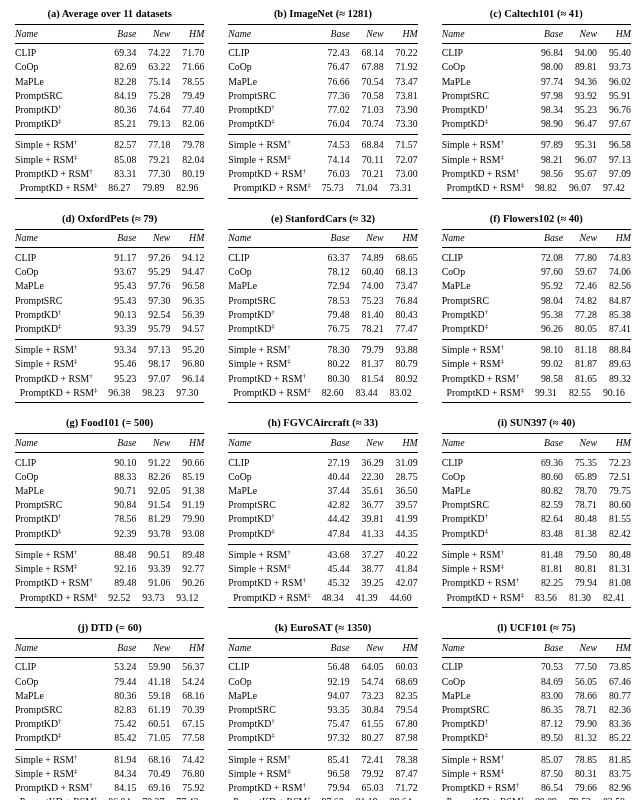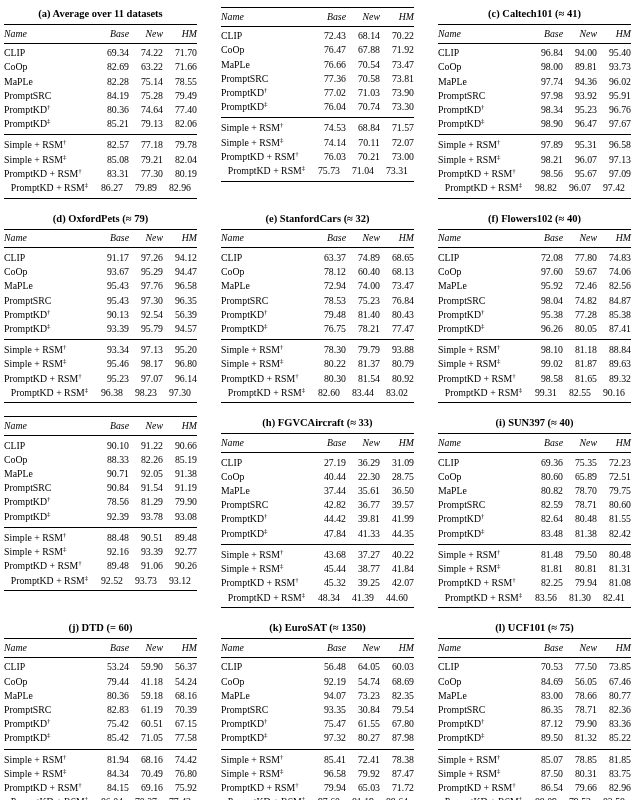--- a/index.html
+++ b/index.html
@@ -3,21 +3,21 @@
 <meta charset="utf-8">
 <style>
   * { box-sizing: border-box; margin: 0; padding: 0; }
   html, body { background: #ffffff; }
   body {
     width: 640px; height: 800px;
     font-family: "Liberation Serif", "DejaVu Serif", serif;
     color: #000000;
     overflow: hidden;
   }
-  .page { width: 640px; height: 800px; padding: 7px 9px 4px 4px; }
+  .page { width: 640px; height: 800px; padding: 7px 9px 4px 15px; }
   .grid {
     display: grid;
     grid-template-columns: repeat(3, 1fr);
     column-gap: 24px;
     row-gap: 13px;
   }
   .subtable { width: 100%; }
   .table-title {
     text-align: center;
     font-weight: 700;
@@ -128,20 +128,21 @@
               <td class="name"><span>PromptKD + RSM</span><sup>‡</sup></td>
               <td class="num">86.27</td>
               <td class="num">79.89</td>
               <td class="num">82.96</td>
             </tr>
           </tbody>
     </table>
   </div>
 
   <div class="subtable">
+    <div class="table-title"><span>(b)</span> <span>ImageNet (≈ 1281)</span></div>
     <table>
       <thead>
         <tr>
               <th class="name">Name</th>
               <th class="num">Base</th>
               <th class="num">New</th>
               <th class="num">HM</th>
             </tr>
       </thead>
       <tbody class="main-body">
@@ -517,20 +518,21 @@
               <td class="name"><span>PromptKD + RSM</span><sup>‡</sup></td>
               <td class="num">99.31</td>
               <td class="num">82.55</td>
               <td class="num">90.16</td>
             </tr>
           </tbody>
     </table>
   </div>
 
   <div class="subtable">
+    <div class="table-title"><span>(g)</span> <span>Food101 (= 500)</span></div>
     <table>
       <thead>
         <tr>
               <th class="name">Name</th>
               <th class="num">Base</th>
               <th class="num">New</th>
               <th class="num">HM</th>
             </tr>
       </thead>
       <tbody class="main-body">

